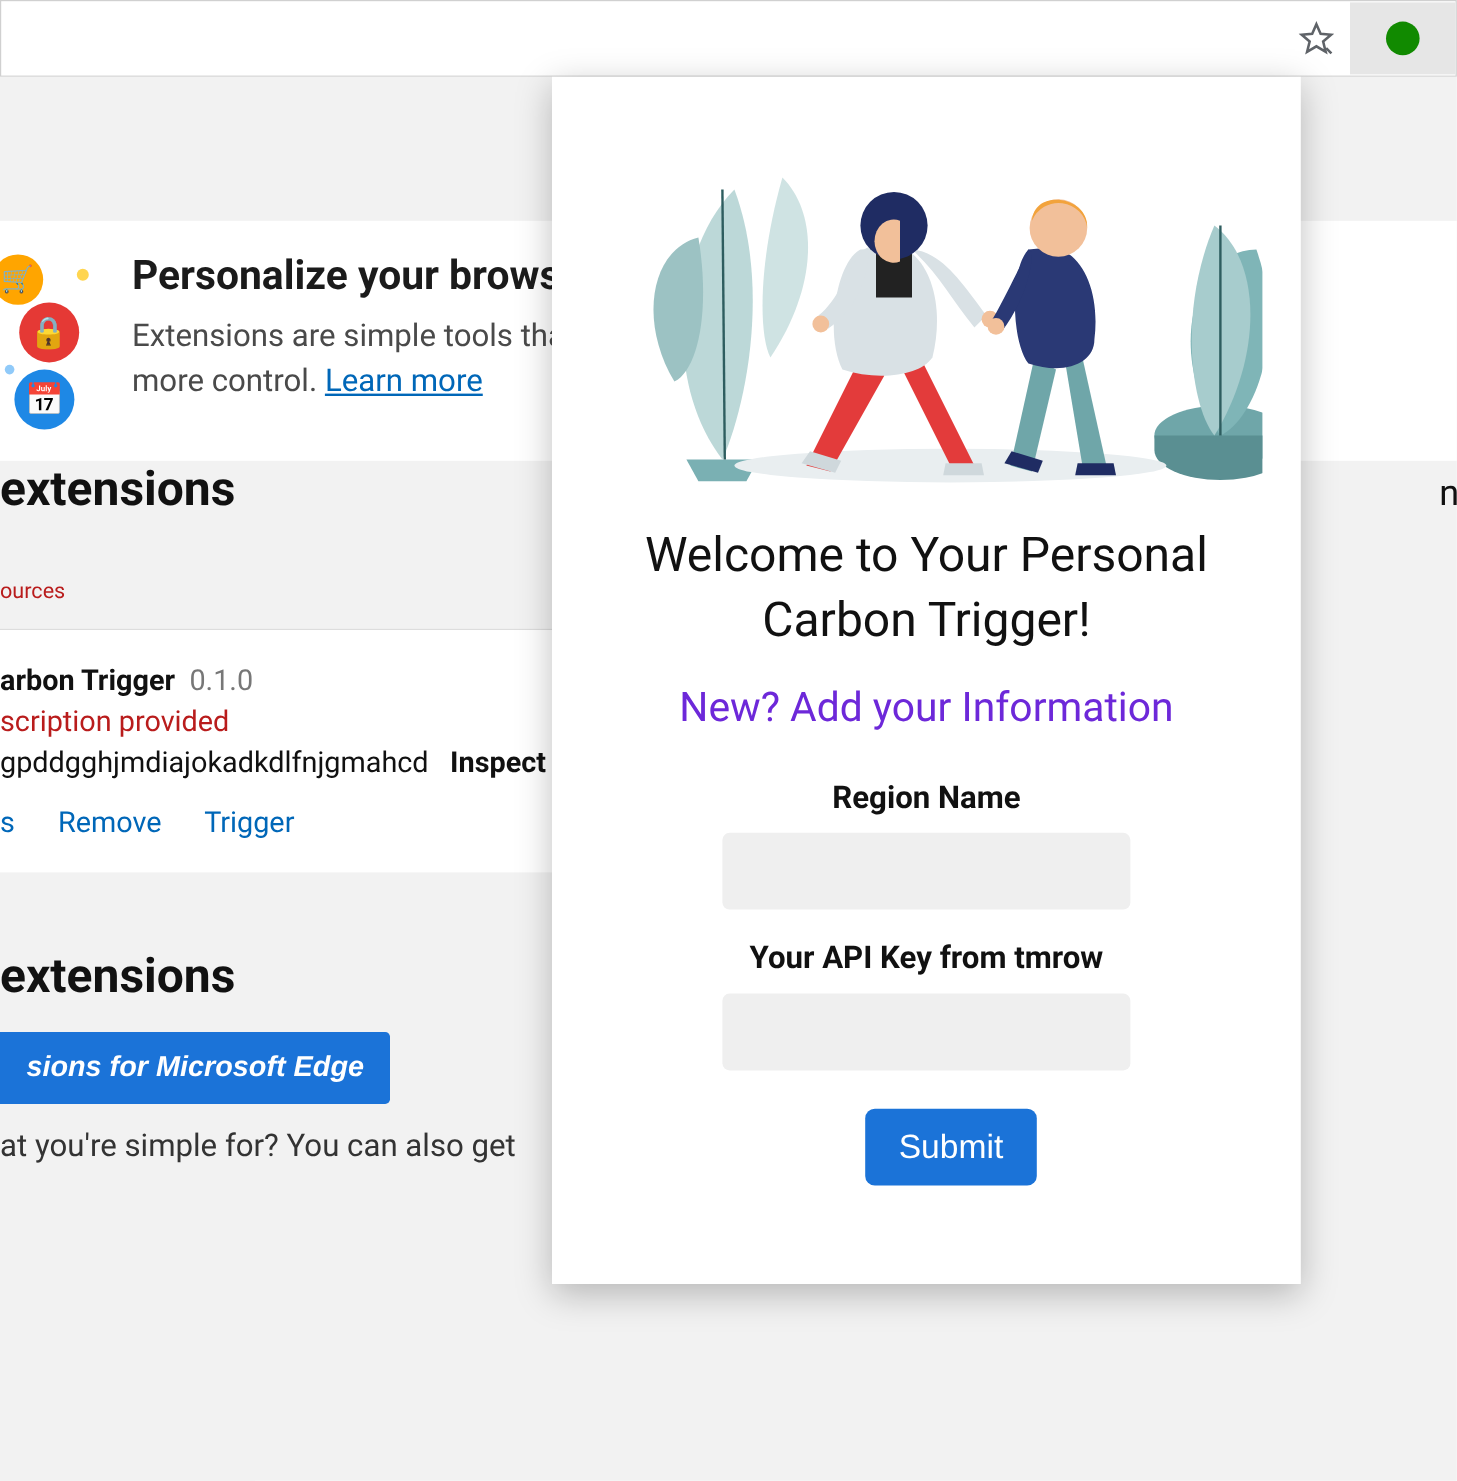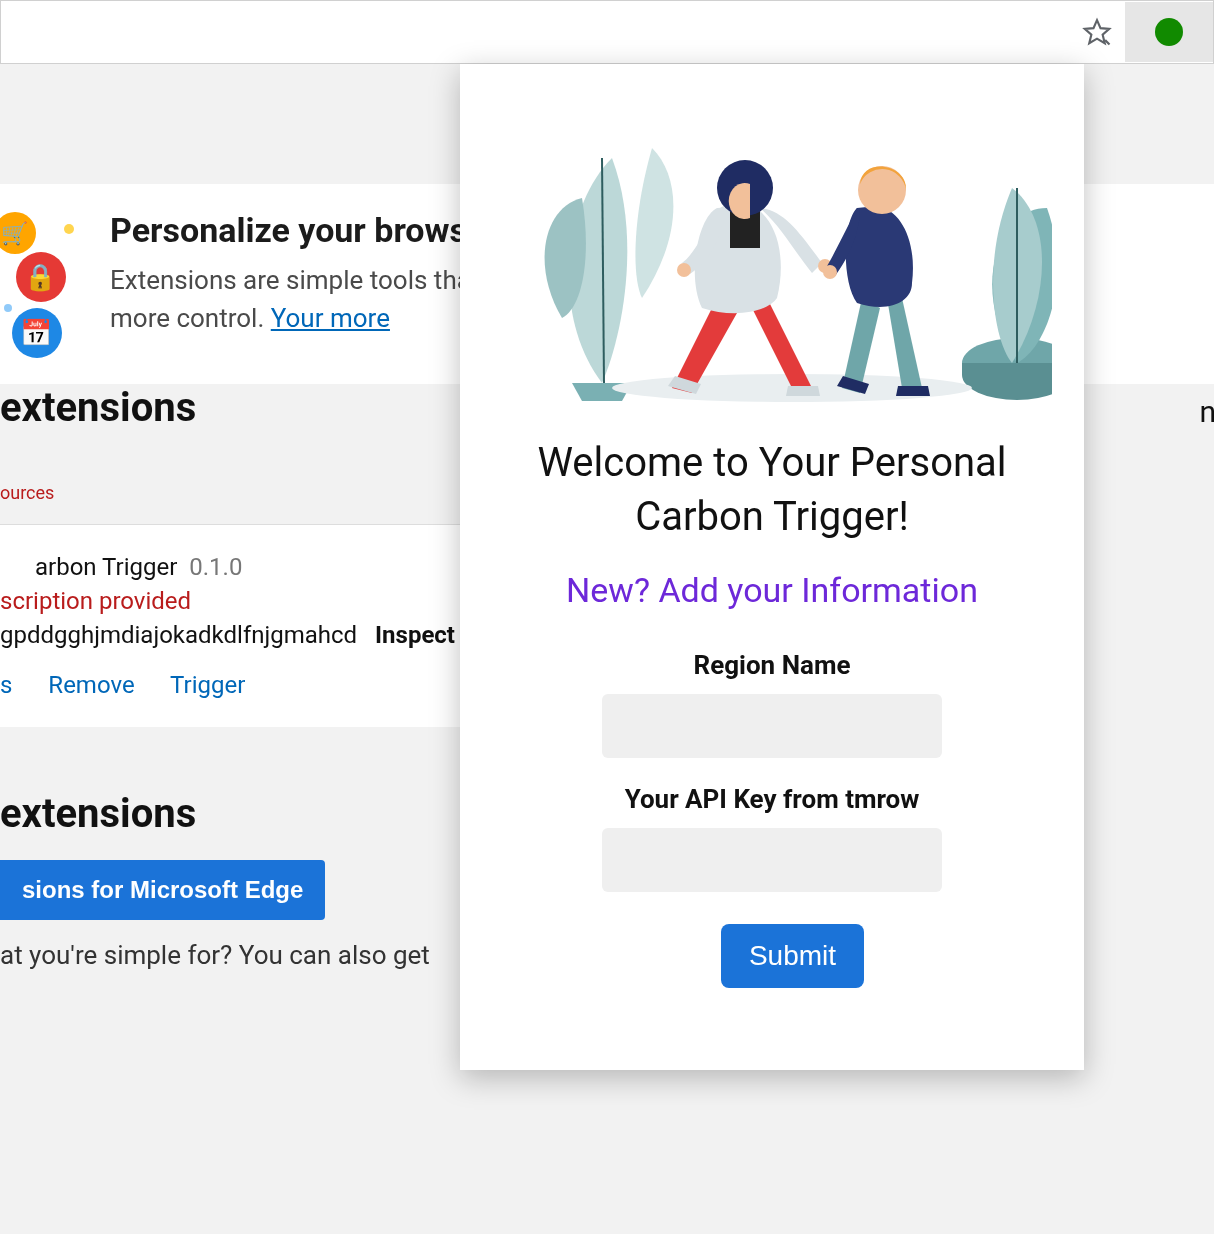--- a/index.html
+++ b/index.html
@@ -82,40 +82,40 @@
   }
   
   
   .ext-card {
     position:absolute; left:0; top:460px; width:500px;
     background:#fff;
     padding: 28px 8px 28px 0;
     border-top:1px solid #ddd;
   }
   .ext-name-row { font-size:24px; color:#111; }
-  .ext-name { font-weight:400;padding-left:35px; }
+  .ext-name { font-weight:700; }
   .ext-ver { color:#777; margin-left:6px; }
   .ext-desc { font-size:24px; color:#b91c1c; margin-top:6px;}
   .ext-id-row { font-size:24px; color:#111; margin-top:6px; }
   .ext-inspect { font-weight:700; margin-left:12px;}
   .ext-actions { margin-top:22px; font-size:24px; }
   .ext-actions a { color:#0067b8; margin-right:30px; cursor:pointer; }
   
   
   .lower-heading {
     position:absolute; left:0; top:726px;
     font-size:40px; font-weight:700; color:#111;
   }
   .store-btn {
     position:absolute; left:0; top:796px;
     height:60px; background:#1b73d8; color:#fff;
     font-size:24px; font-weight:600;
     display:flex; align-items:center; padding:0 22px;
     border:none; cursor:pointer;
-    border-top-right-radius:4px; border-bottom-right-radius:4px;
+    border-top-right-radius:4px; border-bottom-right-radius:4px;font-style:italic;
   }
   .lower-desc {
     position:absolute; left:0; top:876px;
     font-size:26px; color:#333;
   }
   
   
   .popup {
     position:absolute;
     top:64px; left:460px;
@@ -181,21 +181,21 @@
       <div class="ico dot1"></div>
       <div class="ico cart">🛒</div>
       <div class="ico lock">🔒</div>
       <div class="ico dot2"></div>
       <div class="ico cal">📅</div>
     </div>
     <div class="banner-text">
       <div class="banner-title">Personalize your browser</div>
       <div class="banner-desc">
         <span>Extensions are simple tools tha</span><br>
-        <span>more control. </span><a class="banner-link">Your more</a>
+        <span>more control. </span><a class="banner-link">Learn more</a>
       </div>
     </div>
   </div>
 
   <div class="ext-heading">extensions</div>
   <div class="sources-label">ources</div>
 
   <div class="ext-card">
     <div class="ext-name-row">
       <span class="ext-name">arbon Trigger</span>

